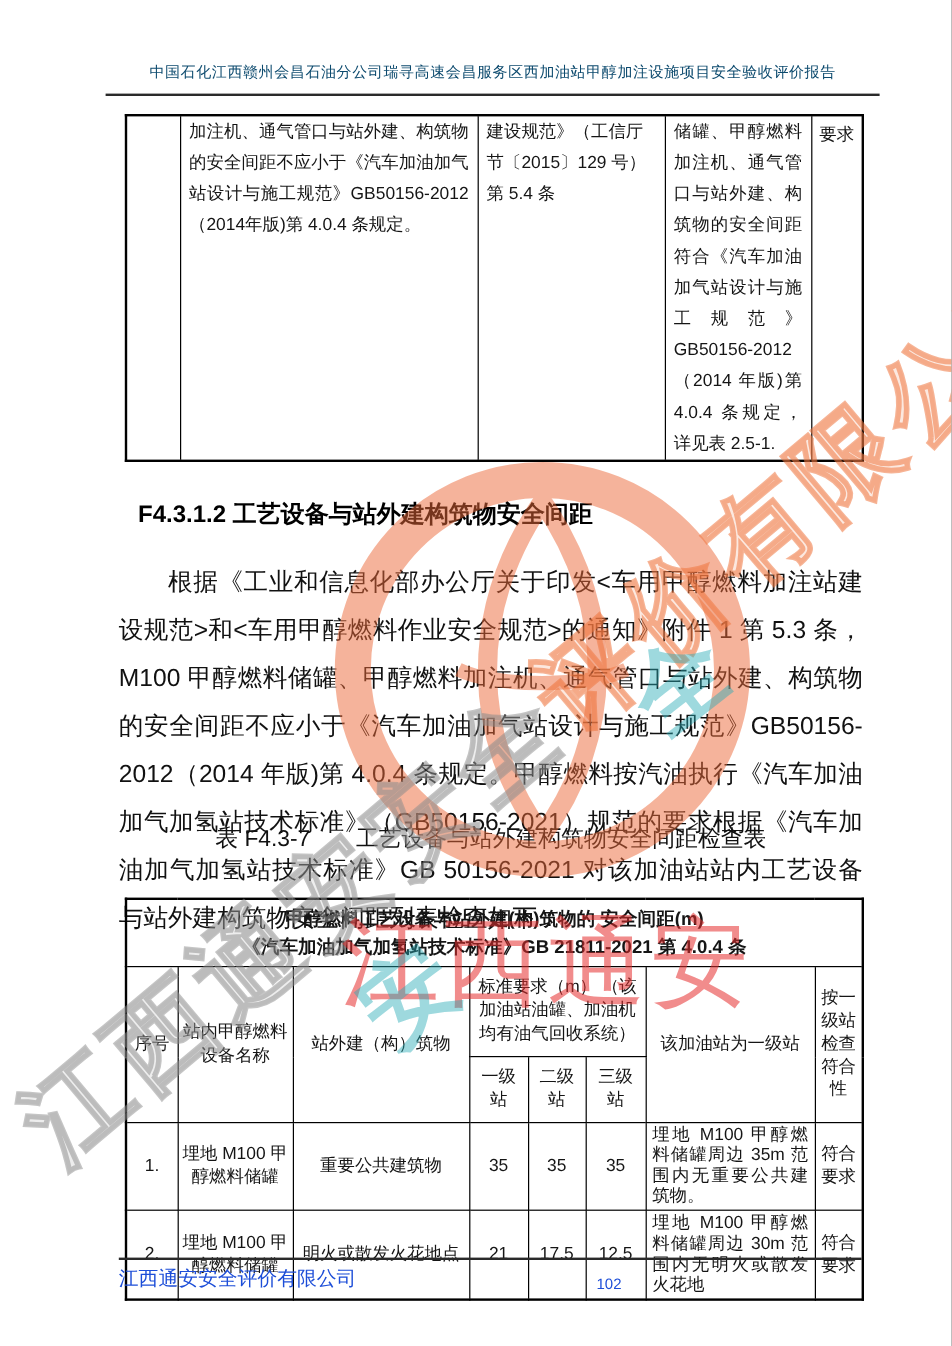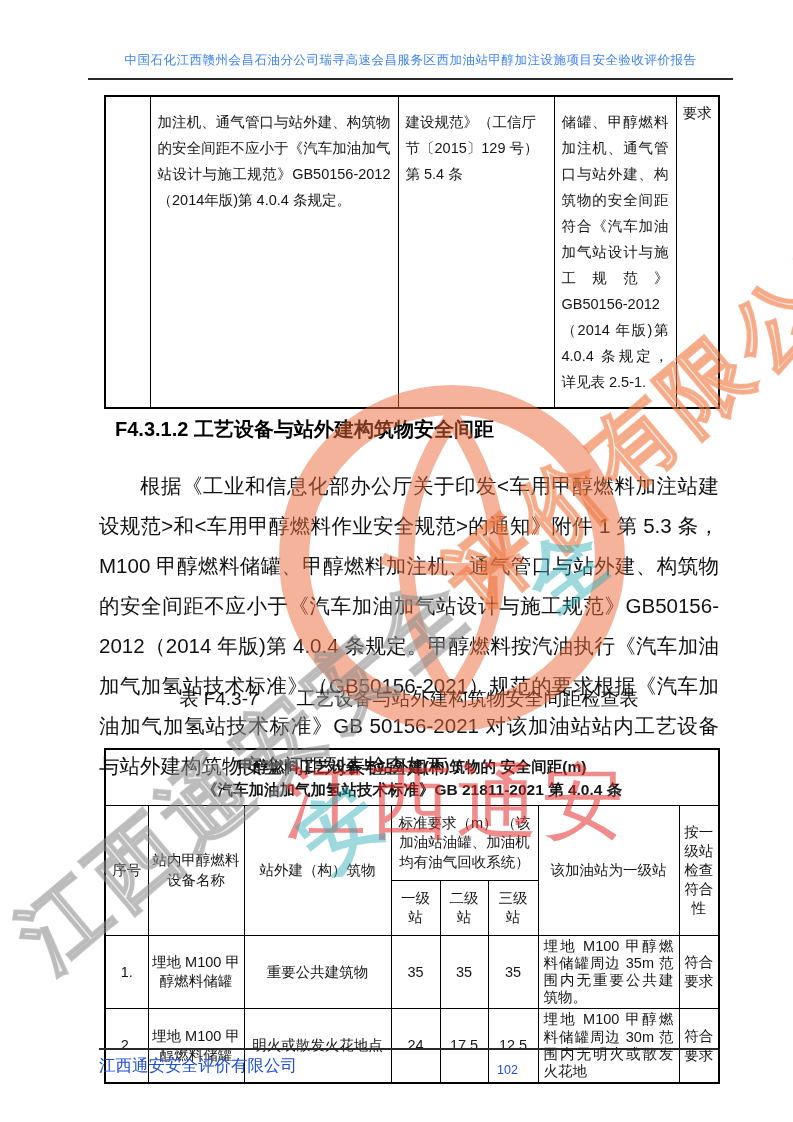--- a/index.html
+++ b/index.html
@@ -12,33 +12,33 @@
     overflow:hidden;
     margin:0 auto;
   }
   
   .header{
     position:absolute;left:88px;right:60px;top:52px;
     text-align:center;
     border-bottom:2px solid #2a2a2a;
     padding-bottom:9px;
   }
-  .header-title{font-size:12.5px;letter-spacing:.5px;color:#3b82f6;}
+  .header-title{font-size:12.5px;letter-spacing:.5px;color:#0c4a6e;}
 
   
   table{border-collapse:collapse;table-layout:fixed;}
   .toptable{
     position:absolute;left:104px;top:95px;width:614px;
     border:2px solid #000;
     font-size:14.5px;line-height:26px;
   }
   .toptable td{
     border:1px solid #000;
     vertical-align:top;
-    padding:12px 7px;
+    padding:0 7px;
   }
   .toptable .just{text-align:justify;}
   .toptable .c5{text-align:center;padding:3px 2px;margin-left:40px;}
 
   
   .para{
     position:absolute;left:99px;width:620px;margin:0;
     font-size:20.5px;line-height:40px;
     text-align:justify;text-indent:2em;color:#111;
   }
@@ -179,21 +179,21 @@
       <td>35</td>
       <td>35</td>
       <td>35</td>
       <td class="bold station">埋地 M100 甲醇燃料储罐周边 35m 范围内无重要公共建筑物。</td>
       <td class="bold">符合要求</td>
     </tr>
     <tr class="t-row r2">
       <td>2.</td>
       <td class="bold">埋地 M100 甲醇燃料储罐</td>
       <td class="bold">明火或散发火花地点</td>
-      <td>24</td>
+      <td>21</td>
       <td>17.5</td>
       <td>12.5</td>
       <td class="bold station">埋地 M100 甲醇燃料储罐周边 30m 范围内无明火或散发火花地</td>
       <td class="bold">符合要求</td>
     </tr>
   </tbody>
     </table>
 
   <div class="footer">
     <span class="left">江西通安安全评价有限公司</span>

